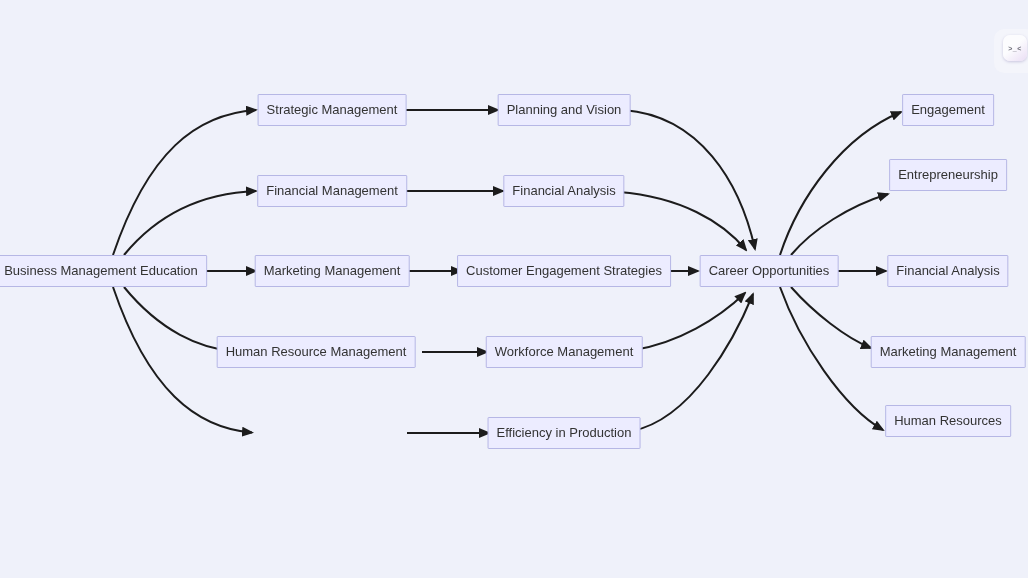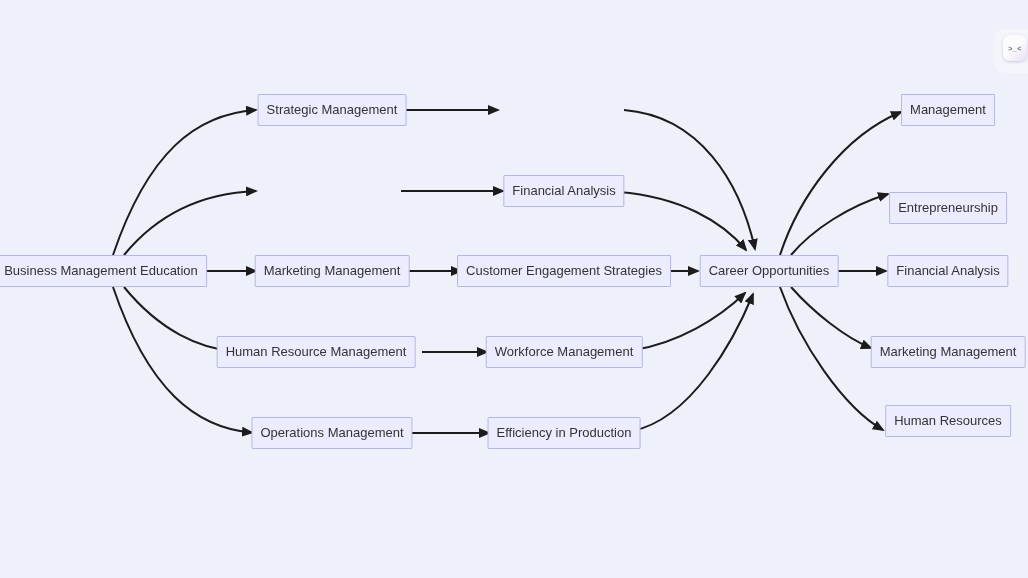--- a/index.html
+++ b/index.html
@@ -73,33 +73,34 @@
       <path d="M 791 255 C 813 229, 849 206, 888 194" marker-end="url(#arrow)"></path>
       <path d="M 834 271 L 886 271" marker-end="url(#arrow)"></path>
       <path d="M 791 287 C 814 313, 846 338, 871 348" marker-end="url(#arrow)"></path>
       <path d="M 780 287 C 800 343, 843 407, 883 430" marker-end="url(#arrow)"></path>
     </g>
   </svg>
 
   <div class="node" style="left:101px;top:271px;min-width:188px">Business Management Education</div>
 
   <div class="node" style="left:332px;top:110px;min-width:134px">Strategic Management</div>
+  <div class="node" style="left:332px;top:191px;min-width:133px">Financial Management</div>
   <div class="node" style="left:332px;top:271px;min-width:139px">Marketing Management</div>
   <div class="node" style="left:316px;top:352px;min-width:178px">Human Resource Management</div>
-  <div class="node" style="left:332px;top:433px;min-width:146px">Operations Management</div>
 
+  <div class="node" style="left:564px;top:110px;min-width:118px">Planning and Vision</div>
   <div class="node" style="left:564px;top:191px;min-width:108px">Financial Analysis</div>
   <div class="node" style="left:564px;top:352px;min-width:138px">Workforce Management</div>
   <div class="node" style="left:564px;top:271px;min-width:191px">Customer Engagement Strategies</div>
   <div class="node" style="left:769px;top:271px;min-width:127px">Career Opportunities</div>
 
   <div class="node" style="left:564px;top:433px;min-width:134px">Efficiency in Production</div>
 
-  <div class="node" style="left:948px;top:110px;min-width:78px">Management</div>
-  <div class="node" style="left:948px;top:208px;min-width:106px">Entrepreneurship</div>
+  <div class="node" style="left:948px;top:110px;min-width:78px">Engagement</div>
+  <div class="node" style="left:948px;top:175px;min-width:106px">Entrepreneurship</div>
   <div class="node" style="left:948px;top:271px;min-width:108px">Financial Analysis</div>
   <div class="node" style="left:948px;top:352px;min-width:138px">Marketing Management</div>
   <div class="node" style="left:948px;top:421px;min-width:114px">Human Resources</div>
 
   <div class="badge-outer"></div>
   <div class="badge">&gt;_&lt;</div>
 
 </div>
 
 </body></html>

